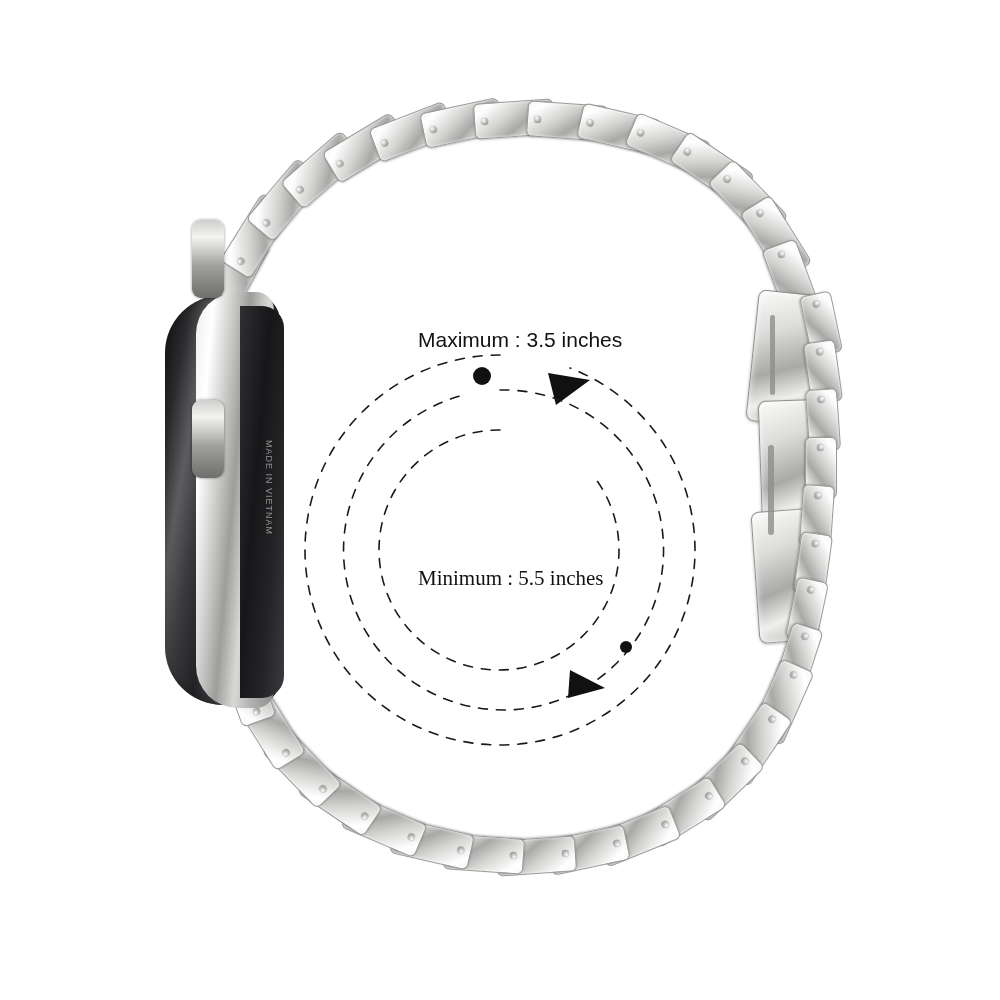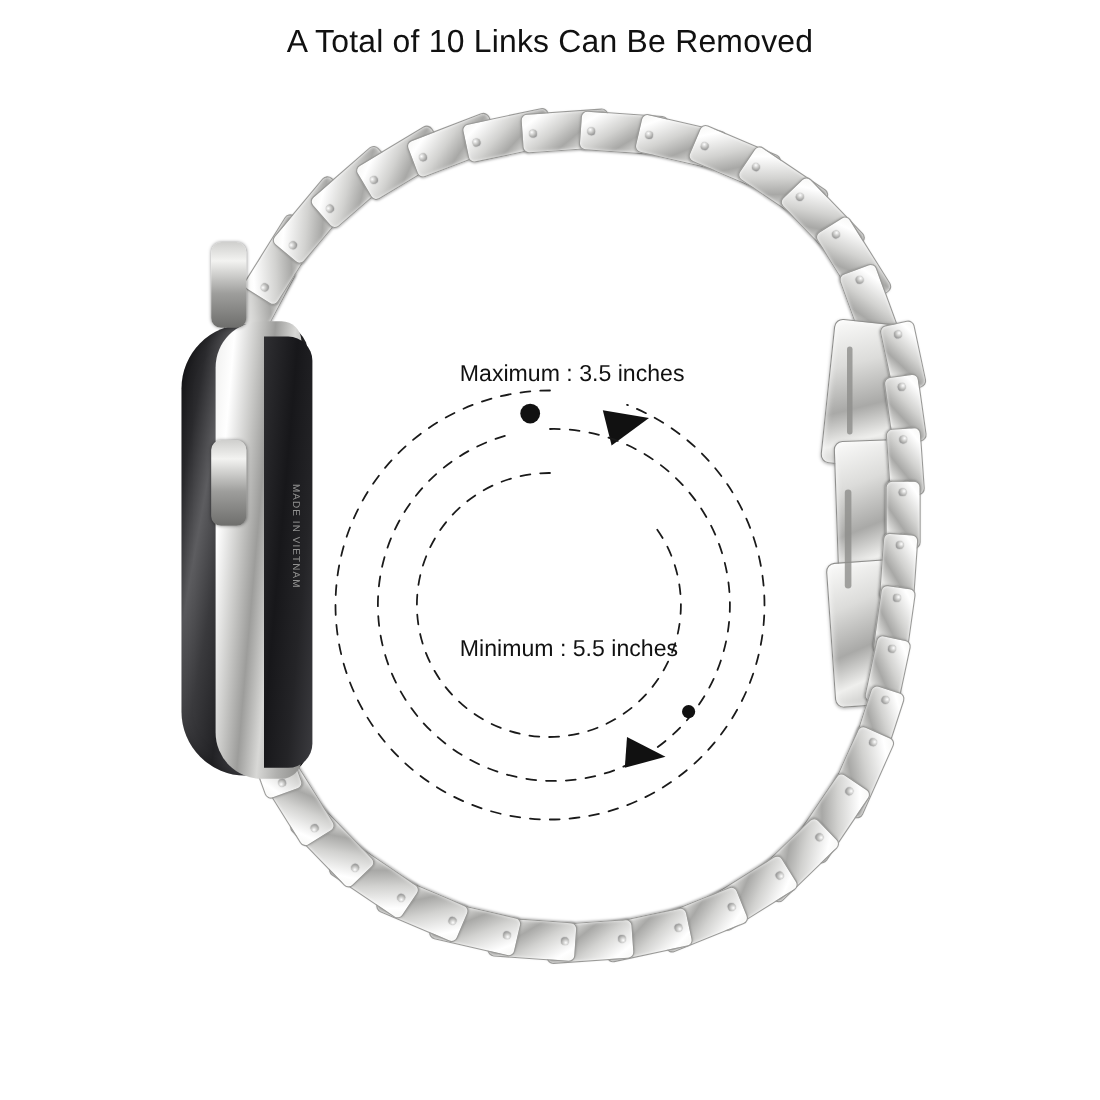--- a/index.html
+++ b/index.html
@@ -158,28 +158,27 @@
     height: 470px;
     pointer-events: none;
   }
   .dia-label {
     position: absolute;
     font-size: 21px;
     color: #111111;
     white-space: nowrap;
   }
   #label-max { left: 128px; top: 18px; }
-  #label-min { left: 128px; top: 268px; }
+  #label-min { left: 128px; top: 256px; font-family: Liberation Serif, serif; }
 </style>
 </head>
 <body>
 
 <div id="stage">
 
-  <div id="title">A Total of 10 Links Can Be Removed</div>
 
   <div id="product">
 
     <div class="link" style="left:196px; top:186px; width:78px; height:34px; transform:rotate(-62deg);"></div>
     <div class="link" style="left:216px; top:148px; width:78px; height:34px; transform:rotate(-58deg);"></div>
     <div class="link" style="left:245px; top:112px; width:78px; height:34px; transform:rotate(-50deg);"></div>
     <div class="link" style="left:282px; top:82px; width:78px; height:34px; transform:rotate(-41deg);"></div>
     <div class="link" style="left:325px; top:60px; width:78px; height:34px; transform:rotate(-31deg);"></div>
     <div class="link" style="left:372px; top:44px; width:78px; height:34px; transform:rotate(-21deg);"></div>
     <div class="link" style="left:422px; top:35px; width:78px; height:34px; transform:rotate(-12deg);"></div>

